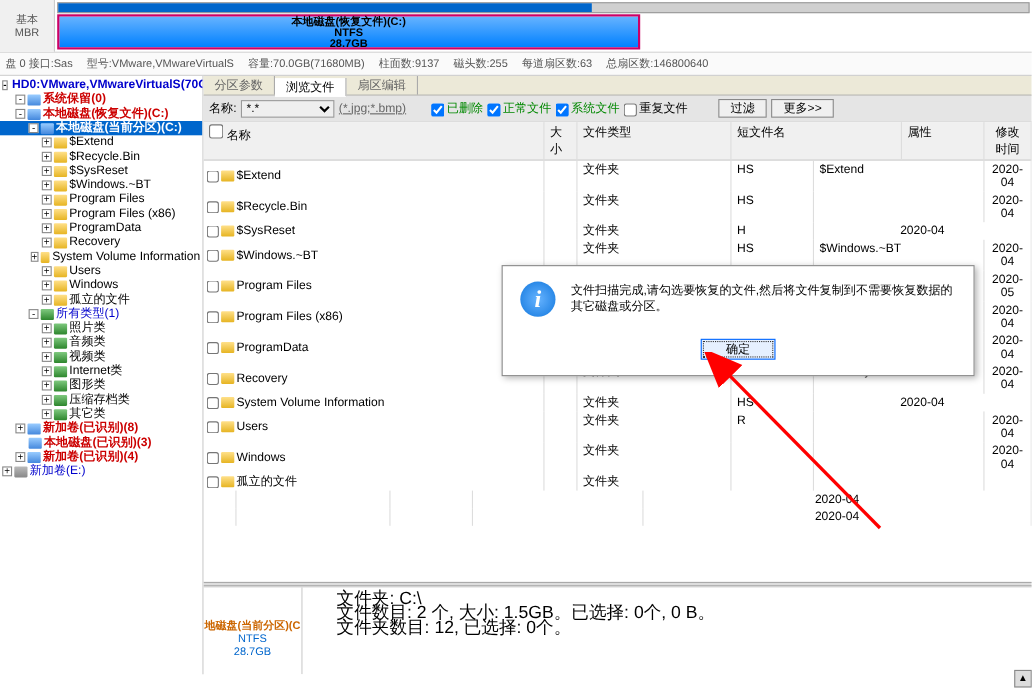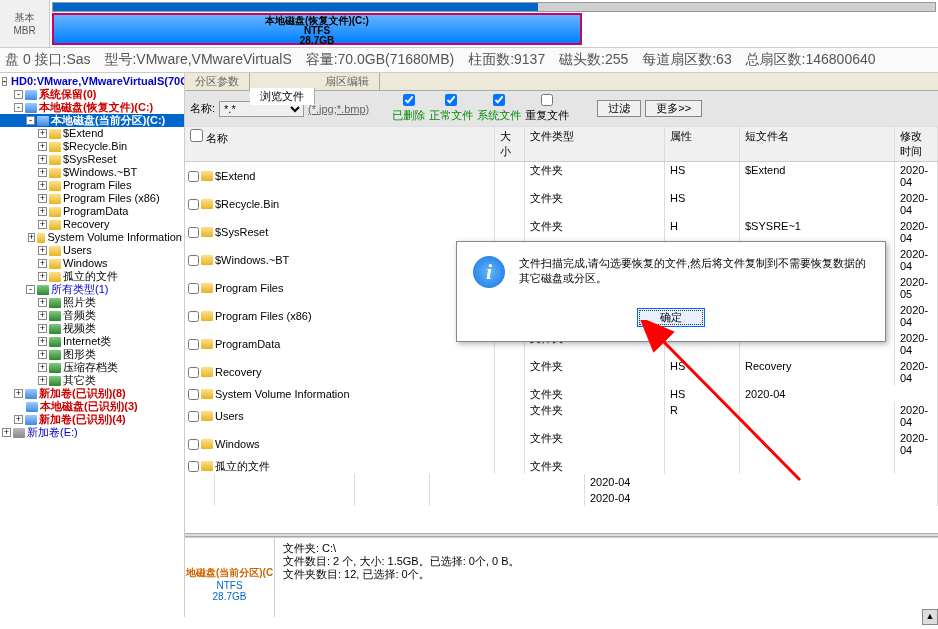--- a/index.html
+++ b/index.html
@@ -3,67 +3,67 @@
 <meta charset="utf-8">
 <style>
 * { box-sizing: border-box; margin: 0; padding: 0; }
 body { font-family: "Microsoft YaHei", SimSun, sans-serif; font-size: 11px; color: #000; background: #fff; overflow: hidden; width: 938px; height: 629px; position: relative; }
 .top-section { display: flex; height: 48px; border-bottom: 1px solid #ccc; }
 .side-label { width: 50px; background: #f0f0f0; border-right: 1px solid #ccc; display: flex; flex-direction: column; align-items: center; justify-content: center; font-size: 10px; color: #555; }
 .partition-bar-wrap { flex: 1; padding: 2px; position: relative; }
 .partition-track { height: 10px; background: #d0d0d0; border: 1px solid #999; position: relative; }
 .partition-track-used { position: absolute; left: 0; top: 0; bottom: 0; width: 55%; background: #0066cc; }
 .partition-box { margin-top: 1px; border: 2px solid #cc0066; background: linear-gradient(#66b3ff, #0080ff); height: 32px; width: 530px; text-align: center; color: #000; font-size: 10px; padding-top: 1px; line-height: 10px; }
-.status-bar { font-size: 14px; color: #555; padding: 3px 5px; border-bottom: 1px solid #ccc; background: #fafafa; }
+.status-bar { font-size: 10px; color: #555; padding: 3px 5px; border-bottom: 1px solid #ccc; background: #fafafa; }
 .status-bar span { margin-right: 10px; }
 .main-area { display: flex; height: 544px; }
 .tree-panel { width: 185px; border-right: 1px solid #ccc; overflow: hidden; background: #fff; font-size: 11px; padding-top: 2px; }
 .tree-line { white-space: nowrap; padding: 0 2px; line-height: 13px; display: flex; align-items: center; }
 .tree-line.bold { font-weight: bold; }
 .indent { display: inline-block; }
 .toggle { display: inline-block; width: 9px; height: 9px; border: 1px solid #888; text-align: center; line-height: 7px; font-size: 9px; margin-right: 2px; background: #fff; color: #000; }
 .icon-sm { display: inline-block; width: 12px; height: 10px; margin-right: 2px; vertical-align: middle; }
 .disk-ico { background: linear-gradient(#bbb, #888); border-radius: 1px; }
 .folder-ico { background: linear-gradient(#ffe089, #e6b422); border-radius: 1px; }
 .part-ico { background: linear-gradient(#99ccff, #4488dd); border-radius: 1px; }
 .type-ico { background: linear-gradient(#7fc97f, #2d862d); border-radius: 1px; }
 .red-txt { color: #cc0000; font-weight: bold; }
 .blue-txt { color: #0000cc; }
 .tree-line.selected { background: #0066cc; color: #fff; }
 .tree-line.selected .red-txt { color: #fff; }
 .right-panel { flex: 1; display: flex; flex-direction: column; overflow: hidden; }
 .tabs { display: flex; background: #ece9d8; border-bottom: 1px solid #aaa; height: 18px; }
 .tab { padding: 1px 10px; font-size: 11px; border-right: 1px solid #aaa; color: #666; }
-.tab.active { background: #fff; color: #000; border-bottom: 1px solid #fff; position: relative; top: 15px; }
+.tab.active { background: #fff; color: #000; border-bottom: 1px solid #fff; position: relative; top: 2px; }
 .filter-row { display: flex; align-items: center; gap: 4px; padding: 3px 5px; background: #e5e5e5; border-bottom: 1px solid #ddd; font-size: 11px; }
 .filter-row select { font-size: 11px; width: 85px; border: 1px solid #999; }
 .filter-row .ext { color: #666; text-decoration: underline; }
-.filter-row label { display: flex; align-items: center; gap: 2px; flex-direction: column; }
+.filter-row label { display: flex; align-items: flex-end; gap: 2px; }
 .filter-row input[type=checkbox] { width: 12px; height: 12px; }
 .btn-sm { padding: 0 10px; border: 1px solid #888; background: #f0f0f0; font-size: 11px; cursor: pointer; }
 .file-header { display: flex; border-bottom: 1px solid #ccc; background: #f0f0f0; font-size: 11px; }
 .col { padding: 2px 5px; border-right: 1px solid #ddd; }
 .col-name { width: 310px; }
 .col-size { width: 30px; }
 .col-type { width: 140px; }
 .col-attr { width: 75px; }
 .col-short { width: 155px; }
-.col-date { flex: 1; }
+.col-date { flex: 1; text-align: center; }
 .file-list { flex: 1; overflow: auto; font-size: 11px; }
 .file-row { display: flex; line-height: 12px; }
 .file-row .col-name { display: flex; align-items: center; gap: 2px; padding-left: 3px; }
 .file-row input[type=checkbox] { width: 11px; height: 11px; }
 .file-ico { display: inline-block; width: 12px; height: 10px; background: linear-gradient(#ffe089, #e6b422); border-radius: 1px; }
 .file-ico.file { background: linear-gradient(#fff, #ddd); border: 1px solid #aaa; width: 10px; height: 11px; }
 .bottom-split { height: 4px; background: #ddd; border-top: 1px solid #aaa; border-bottom: 1px solid #aaa; cursor: ns-resize; }
 .bottom-panel { height: 80px; display: flex; border-top: 1px solid #ccc; }
 .thumb-area { width: 90px; border-right: 1px solid #ccc; text-align: center; font-size: 10px; padding-top: 28px; }
 .thumb-area .pt-name { color: #cc6600; font-weight: bold; }
 .thumb-area .pt-fs { color: #0066cc; }
-.info-area { flex: 1; padding: 4px 8px; font-size: 11px; line-height: 13px; }
+.info-area { flex: 1; padding: 4px 8px; font-size: 16px; line-height: 13px; margin-left: 23px; }
 .scrollbar-btn { position: absolute; right: 0; width: 16px; height: 16px; background: #ddd; border: 1px solid #888; text-align: center; line-height: 12px; font-size: 9px; }
 .dialog-overlay { position: absolute; left: 456px; top: 241px; width: 430px; background: #fff; border: 1px solid #888; box-shadow: 2px 2px 6px rgba(0,0,0,0.3); z-index: 100; }
 .dialog-title { display: flex; align-items: center; padding: 4px 8px; font-size: 11px; background: #fff; border-bottom: 1px solid #eee; }
 .dialog-title .app-ico { display: inline-block; width: 14px; height: 14px; background: #ff9933; border-radius: 2px; margin-right: 4px; }
 .dialog-close { margin-left: auto; cursor: pointer; padding: 0 4px; font-size: 14px; color: #666; }
 .dialog-body { display: flex; padding: 14px 16px; align-items: flex-start; gap: 14px; font-size: 11px; }
 .info-icon { width: 32px; height: 32px; border-radius: 50%; background: radial-gradient(#66b3ff, #1177dd); color: #fff; font-size: 22px; font-weight: bold; text-align: center; line-height: 32px; flex-shrink: 0; font-style: italic; font-family: Georgia, serif; }
 .dialog-foot { text-align: center; padding: 6px 0 14px; }
 .ok-btn { padding: 1px 22px; border: 1px solid #0066ff; background: #e6f0ff; font-size: 11px; cursor: pointer; outline: 1px dotted #333; outline-offset: -3px; }
 .arrow { position: absolute; z-index: 200; pointer-events: none; }
@@ -298,22 +298,22 @@
         </label>
       <span style="width:20px"></span>
       <button class="btn-sm">过滤</button>
       <button class="btn-sm">更多&gt;&gt;</button>
     </div>
 
     <div class="file-header">
       <div class="col col-name"><input type="checkbox" style=""> <span>名称</span></div>
       <div class="col col-size">大小</div>
       <div class="col col-type">文件类型</div>
+      <div class="col col-short">短文件名</div>
       <div class="col col-attr">属性</div>
-      <div class="col col-short">短文件名</div>
       <div class="col col-date">修改时间</div>
     </div>
 
     <div class="file-list" id="file-list">
         <div class="file-row">
           <div class="col col-name">
             <input type="checkbox" style="">
             <span class="file-ico"></span>
             <span>$Extend</span>
           </div>
@@ -337,21 +337,20 @@
         </div>
         <div class="file-row">
           <div class="col col-name">
             <input type="checkbox" style="">
             <span class="file-ico"></span>
             <span>$SysReset</span>
           </div>
           <div class="col col-size"></div>
           <div class="col col-type">文件夹</div>
           <div class="col col-attr">H</div>
-          <div class="col col-short">$SYSRE~1</div>
           <div class="col col-date">2020-04</div>
         </div>
         <div class="file-row">
           <div class="col col-name">
             <input type="checkbox" style="">
             <span class="file-ico"></span>
             <span>$Windows.~BT</span>
           </div>
           <div class="col col-size"></div>
           <div class="col col-type">文件夹</div>

